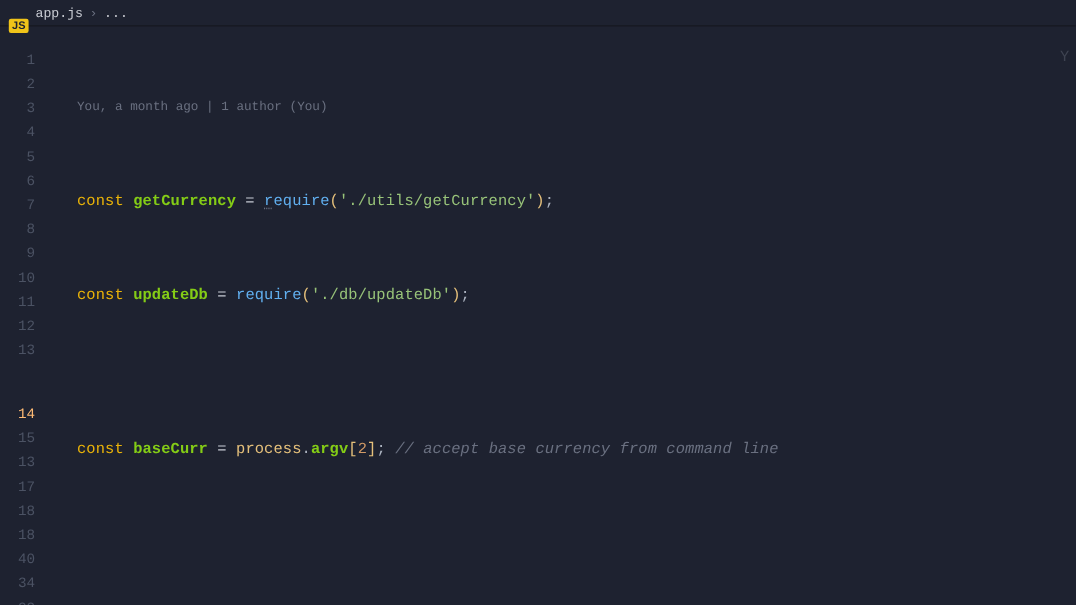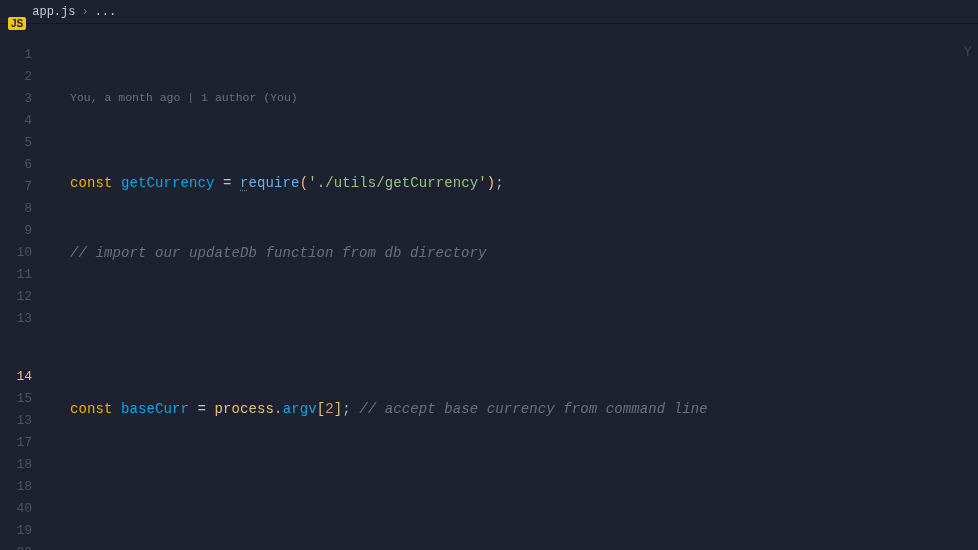--- a/index.html
+++ b/index.html
@@ -74,21 +74,21 @@
   }
   .ghost {
     position: absolute;
     right: 6px;
     top: 20px;
     color: #3e4351;
     font-size: 14px;
   }
   .tok-comment { color: #6a7080; font-style: italic; }
   .tok-kw      { color: #eab308; }
-  .tok-var     { color: #0ea5e9; }
+  .tok-var     { color: #84cc16; font-weight: bold; }
   .tok-func    { color: #61afef; }
   .tok-str     { color: #98c379; }
   .tok-num     { color: #d19a66; }
   .tok-op      { color: #c0c5ce; }
   .tok-punc    { color: #e5c07b; }
   .tok-puncW   { color: #abb2bf; }
   .tok-obj     { color: #e5c07b; }
   .underline   { text-decoration: underline dotted #6a7080; text-underline-offset: 3px; }
 </style>
 </head>
@@ -116,35 +116,35 @@
       <div class="ln">11</div>
       <div class="ln">12</div>
       <div class="ln">13</div>
       <div class="ln active">14</div>
       <div class="ln">15</div>
       <div class="ln">13</div>
       <div class="ln">17</div>
       <div class="ln">18</div>
       <div class="ln">18</div>
       <div class="ln">40</div>
-      <div class="ln">19</div>
+      <div class="ln">34</div>
       <div class="ln">22</div>
       <div class="ln">23</div>
     </div>
 
   <div class="code-area">
     <div class="ghost">Y</div>
 
     <div class="codelens">You, a month ago | 1 author (You)</div>
 
 
     <div class="codeline"><span class="tok-kw">const</span> <span class="tok-var">getCurrency</span> <span class="tok-op">=</span> <span class="tok-func underline">r</span><span class="tok-func">equire</span><span class="tok-punc">(</span><span class="tok-str">'./utils/getCurrency'</span><span class="tok-punc">)</span><span class="tok-puncW">;</span></div>
 
-    <div class="codeline"><span class="tok-comment">// import our updateDb function from db directory</span></div>
 
+    <div class="codeline"><span class="tok-kw">const</span> <span class="tok-var">updateDb</span> <span class="tok-op">=</span> <span class="tok-func">require</span><span class="tok-punc">(</span><span class="tok-str">'./db/updateDb'</span><span class="tok-punc">)</span><span class="tok-puncW">;</span></div>
 
     <div class="codeline"></div>
 
     <div class="codeline"><span class="tok-kw">const</span> <span class="tok-var">baseCurr</span> <span class="tok-op">=</span> <span class="tok-obj">process</span><span class="tok-puncW">.</span><span class="tok-var">argv</span><span class="tok-punc">[</span><span class="tok-num">2</span><span class="tok-punc">]</span><span class="tok-puncW">;</span> <span class="tok-comment">// accept base currency from command line</span></div>
 
     
 
     
 
     

